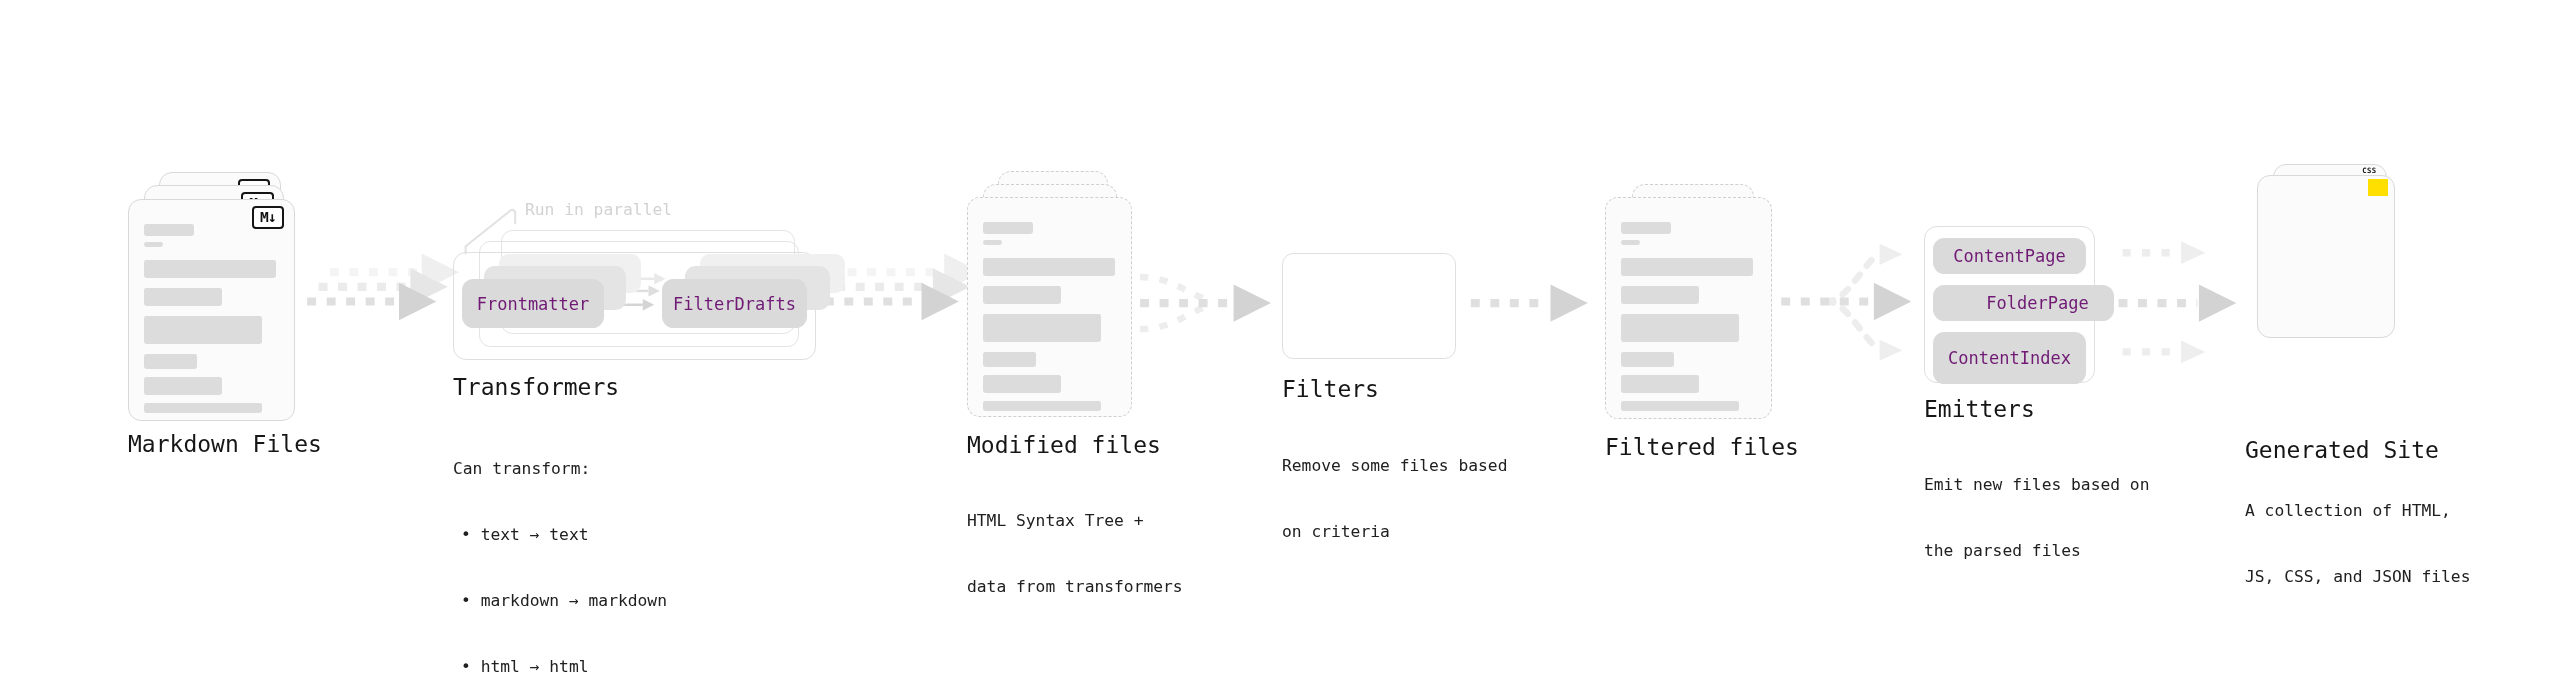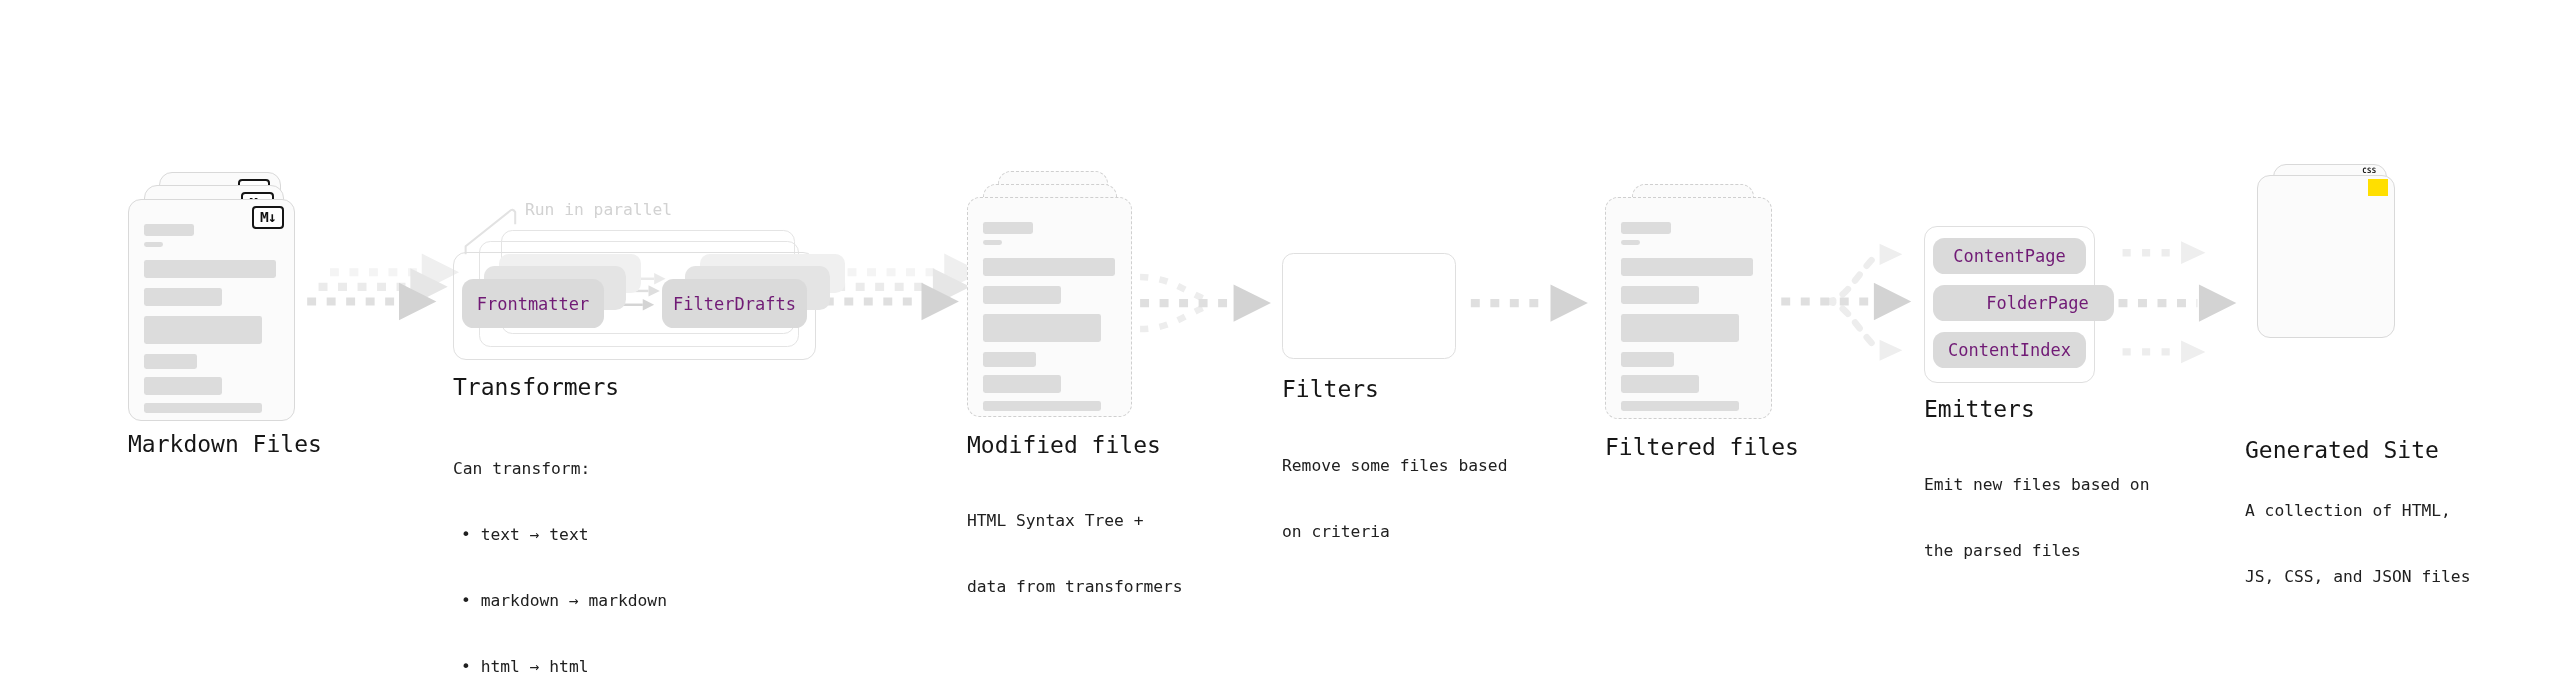--- a/index.html
+++ b/index.html
@@ -216,21 +216,21 @@
         <div class="bar b7"></div>
         <div class="bar b8"></div>
       </div>
     </div>
     <div class="h" style="left:0;top:249px;">Filtered files</div>
   </div>
 
   <div class="obox white" style="left:1924px;top:226px;width:171px;height:157px;border-radius:13px;"></div>
   <div class="pill" style="left:1933px;top:238px;width:153px;height:36px;">ContentPage</div>
   <div class="pill" style="left:1933px;top:285px;width:153px;height:36px;padding-left:28px;">FolderPage</div>
-  <div class="pill" style="left:1933px;top:332px;width:153px;height:36px;text-align:center;">ContentIndex</div>
+  <div class="pill" style="left:1933px;top:332px;width:153px;height:52px;text-align:center;">ContentIndex</div>
   <div class="h" style="left:1924px;top:395px;text-align:center;">Emitters</div>
   <div class="sub" style="left:1924px;top:430px;">
     <div>Emit new files based on</div>
     <div>the parsed files</div>
   </div>
 
   <div class="abs" style="left:2245px;top:162px;width:228px;height:358px;">
     <div class="card" style="left:28.4px;top:2.4px;width:114px;height:163px;">
       <div class="badge-css">
         <div class="word">CSS</div>

